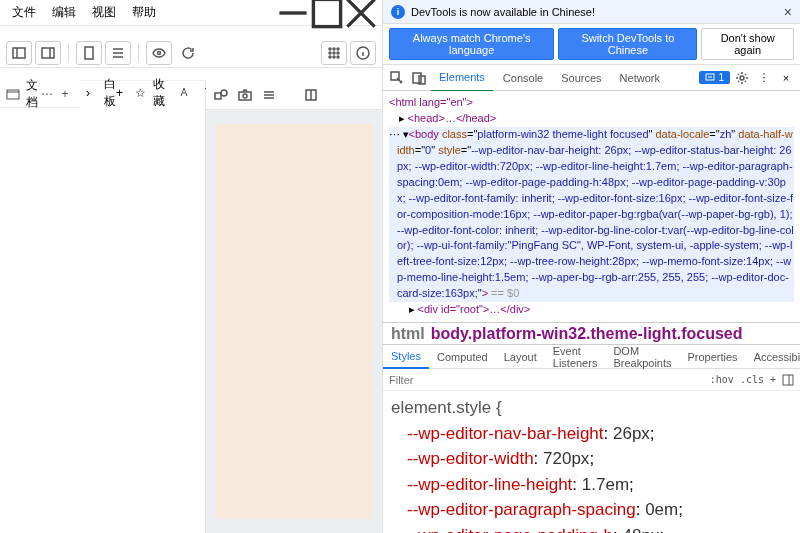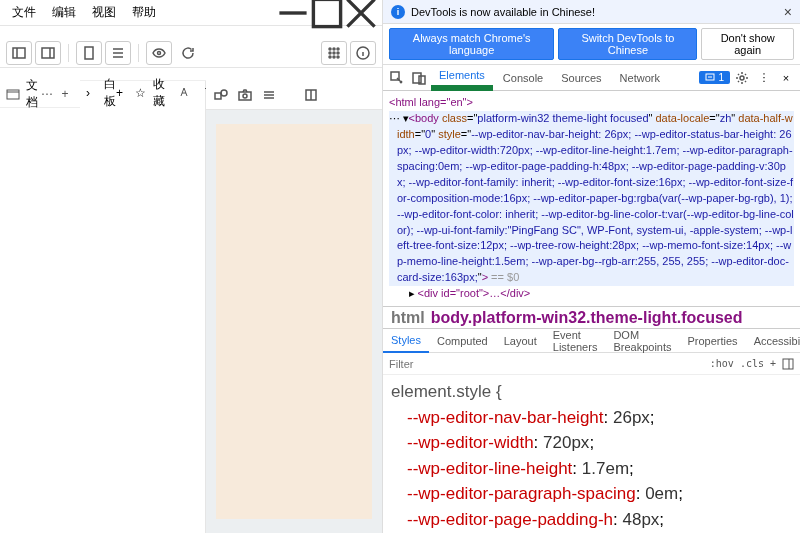--- a/index.html
+++ b/index.html
@@ -38,21 +38,21 @@
 .dt-banner { height: 24px; background: #eef3fe; display: flex; align-items: center; padding: 0 8px; gap: 6px; border-bottom: 1px solid #ddd; }
 .dt-banner .info-icon { width: 14px; height: 14px; border-radius: 50%; background: #1a73e8; color: #fff; display: flex; align-items: center; justify-content: center; font-size: 9px; font-weight: bold; }
 .dt-banner .close { margin-left: auto; font-size: 14px; color: #444; }
 .dt-btns { padding: 4px 6px; display: flex; gap: 4px; border-bottom: 1px solid #ddd; }
 .dt-btns button { font-size: 11px; padding: 3px 8px; border: 1px solid #ccc; background: #fff; border-radius: 2px; cursor: pointer; }
 .dt-btns button.primary { background: #3b82f6; color: #fff; border-color: #1a73e8; }
 .dt-tabs { height: 26px; display: flex; align-items: center; border-bottom: 1px solid #ccc; padding: 0 4px; gap: 2px; }
 .dt-tabs .ic { width: 20px; display: flex; justify-content: center; }
 .dt-tabs .ic svg { width: 14px; height: 14px; stroke: #555; fill: none; stroke-width: 1.5; }
 .dt-tabs .tab { padding: 0 8px; height: 26px; display: flex; align-items: center; color: #555; }
-.dt-tabs .tab.active { color: #1a73e8; border-bottom: 6px solid #15803d; }
+.dt-tabs .tab.active { color: #1a73e8; border-bottom: 1px solid #15803d; }
 .dt-tabs .sp { flex: 1; }
 .dt-tabs .badge { background: #1a73e8; color: #fff; padding: 1px 6px; border-radius: 2px; font-size: 10px; display: flex; align-items: center; gap: 3px; }
 .dom-pane { flex: 0 0 auto; padding: 4px 6px; font-family: Menlo, Consolas, monospace; font-size: 11px; line-height: 1.45; border-bottom: 1px solid #ccc; }
 .dom-pane .line { white-space: pre; }
 .doctype { color: #999; }
 .tag { color: #881280; }
 .attr { color: #994500; }
 .val { color: #1a1aa6; }
 .hl { background: #e8f0fe; display: block; padding-left: 8px; text-indent: -8px; white-space: normal; word-break: break-all; }
 .eq { color: #999; }
@@ -277,20 +277,21 @@
           <circle cx="7" cy="7" r="2"></circle>
           <path d="M7 1v2M7 11v2M1 7h2M11 7h2M3 3l1 1M10 10l1 1M11 3l-1 1M4 10l-1 1"></path>
         </svg>
       </div>
     <div class="ic">⋮</div>
     <div class="ic">×</div>
   </div>
 
   <div class="dom-pane">
     <div class="line"><span class="tag">&lt;html lang="en"&gt;</span></div>
+    <div class="line" style="padding-left:10px">▸ <span class="tag">&lt;head&gt;…&lt;/head&gt;</span></div>
     <div class="hl" style="margin-left:0"> ⋯ ▾<span class="tag">&lt;body</span> <span class="attr">class</span>="<span class="val">platform-win32 theme-light focused</span>" <span class="attr">data-locale</span>="<span class="val">zh</span>" <span class="attr">data-half-width</span>="<span class="val">0</span>" <span class="attr">style</span>="<span class="val">--wp-editor-nav-bar-height: 26px; --wp-editor-status-bar-height: 26px; --wp-editor-width:720px; --wp-editor-line-height:1.7em; --wp-editor-paragraph-spacing:0em; --wp-editor-page-padding-h:48px; --wp-editor-page-padding-v:30px; --wp-editor-font-family: inherit; --wp-editor-font-size:16px; --wp-editor-font-size-for-composition-mode:16px; --wp-editor-paper-bg:rgba(var(--wp-paper-bg-rgb), 1); --wp-editor-font-color: inherit; --wp-editor-bg-line-color-t:var(--wp-editor-bg-line-color); --wp-ui-font-family:"PingFang SC", WP-Font, system-ui, -apple-system; --wp-left-tree-font-size:12px; --wp-tree-row-height:28px; --wp-memo-font-size:14px; --wp-memo-line-height:1.5em; --wp-aper-bg--rgb-arr:255, 255, 255; --wp-editor-doc-card-size:163px;</span>"<span class="tag">&gt;</span><span class="eq"> == $0</span></div>
     <div class="line" style="padding-left:20px">▸ <span class="tag">&lt;div id="root"&gt;…&lt;/div&gt;</span></div>
   </div>
 
   <div class="crumb">
     <span>html</span>
     <span class="sel2">body.platform-win32.theme-light.focused</span>
   </div>
 
   <div class="style-tabs">

